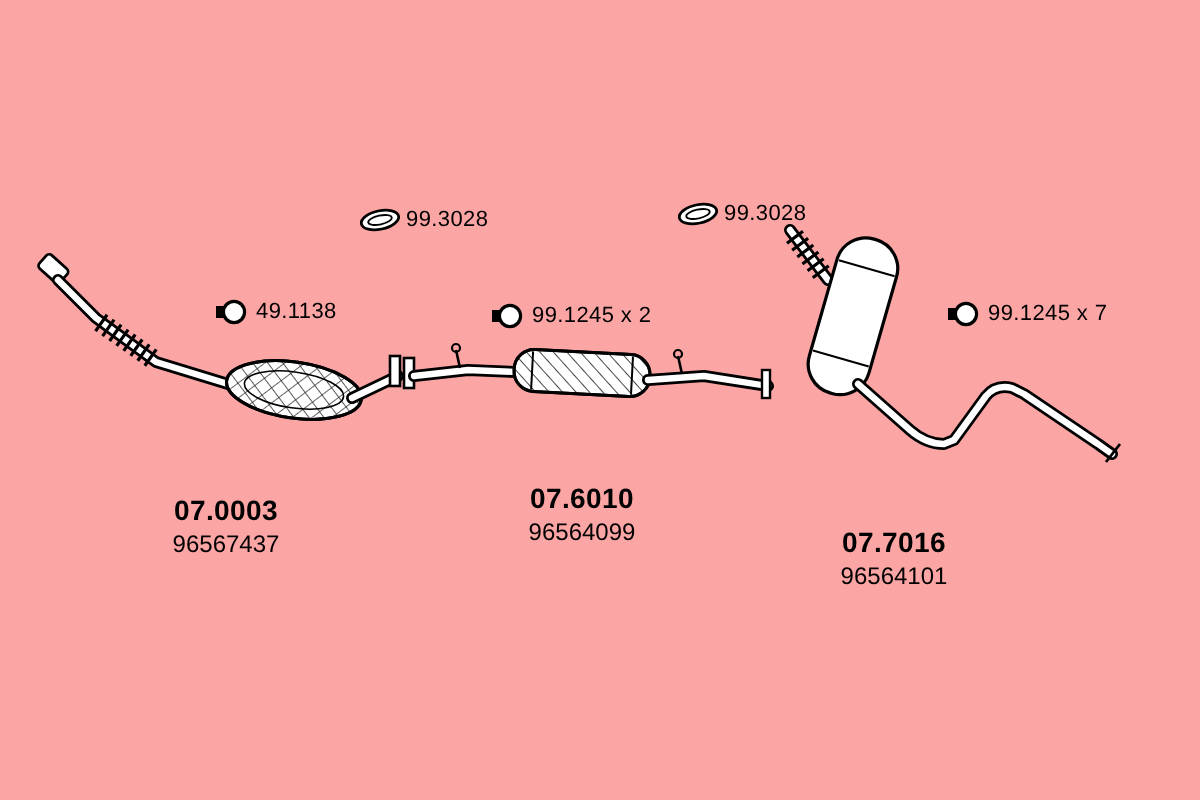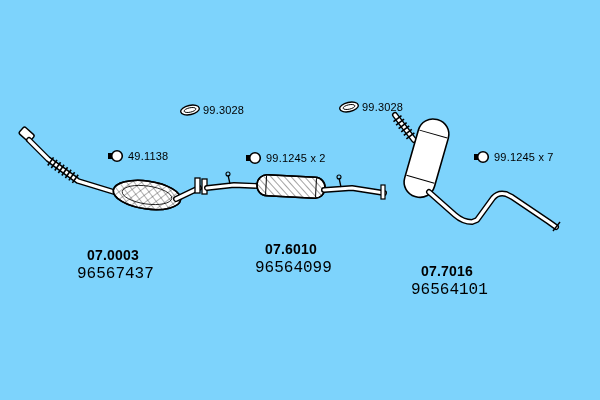--- a/index.html
+++ b/index.html
@@ -1,28 +1,28 @@
 <!DOCTYPE html>
 <html><head>
 <meta charset="utf-8">
 <style>
   * { margin:0; padding:0; box-sizing:border-box; }
   html,body { background:#fff; font-family:"Liberation Sans", sans-serif; }
   .canvas {
-    position:relative; width:600px; height:400px; background:#7dd3fc;
+    position:relative; width:600px; height:400px; background:#fca5a5;
     overflow:hidden; color:#000;
   }
   svg.draw { position:absolute; left:0; top:0; }
   .lbl {
     position:absolute; font-size:11px; color:#000; white-space:nowrap;
     letter-spacing:0.2px;
   }
   .part { position:absolute; text-align:center;margin-top:34px; }
   .part .code { font-size:14px; font-weight:bold; letter-spacing:0.2px; }
-  .part .num  { font-size:16px; margin-top:2px;font-family:Liberation Mono, monospace; }
+  .part .num  { font-size:12px; margin-top:2px; }
   .pipe-o { fill:none; stroke:#000; stroke-width:6; stroke-linejoin:round; stroke-linecap:round; }
   .pipe-i { fill:none; stroke:#fff; stroke-width:3.2; stroke-linejoin:round; stroke-linecap:round; }
   .flex   { fill:none; stroke:#000; stroke-width:10; stroke-dasharray:1.6 2.7; stroke-linecap:butt; }
 </style>
 </head>
 <body>
 
 <div class="canvas">
 
   <svg class="draw" width="600" height="400" viewBox="0 0 600 400">

